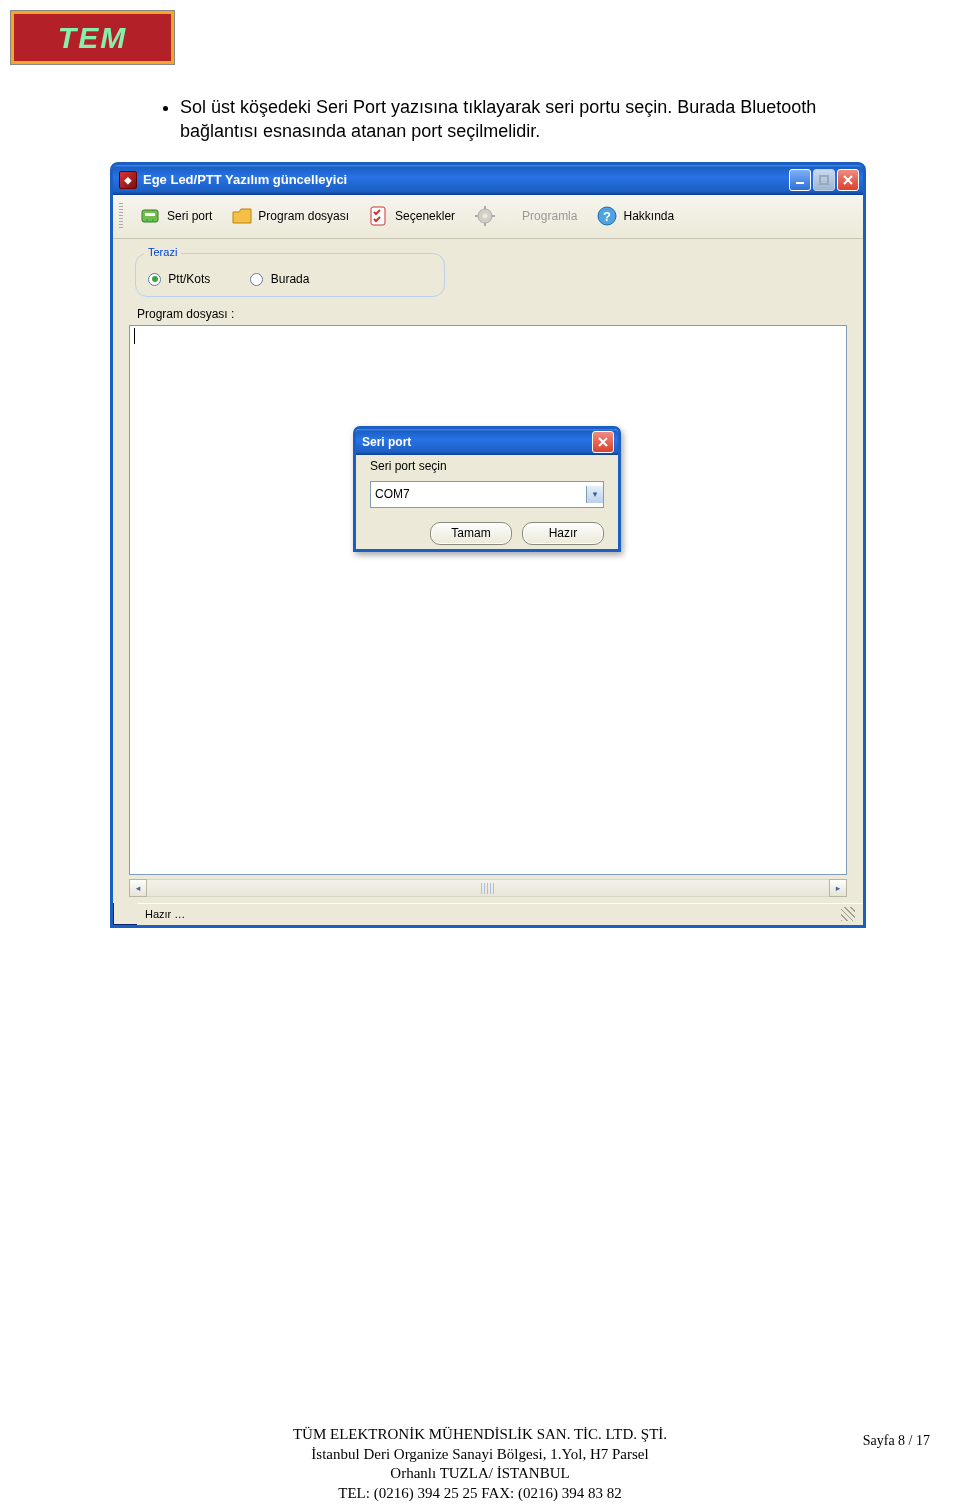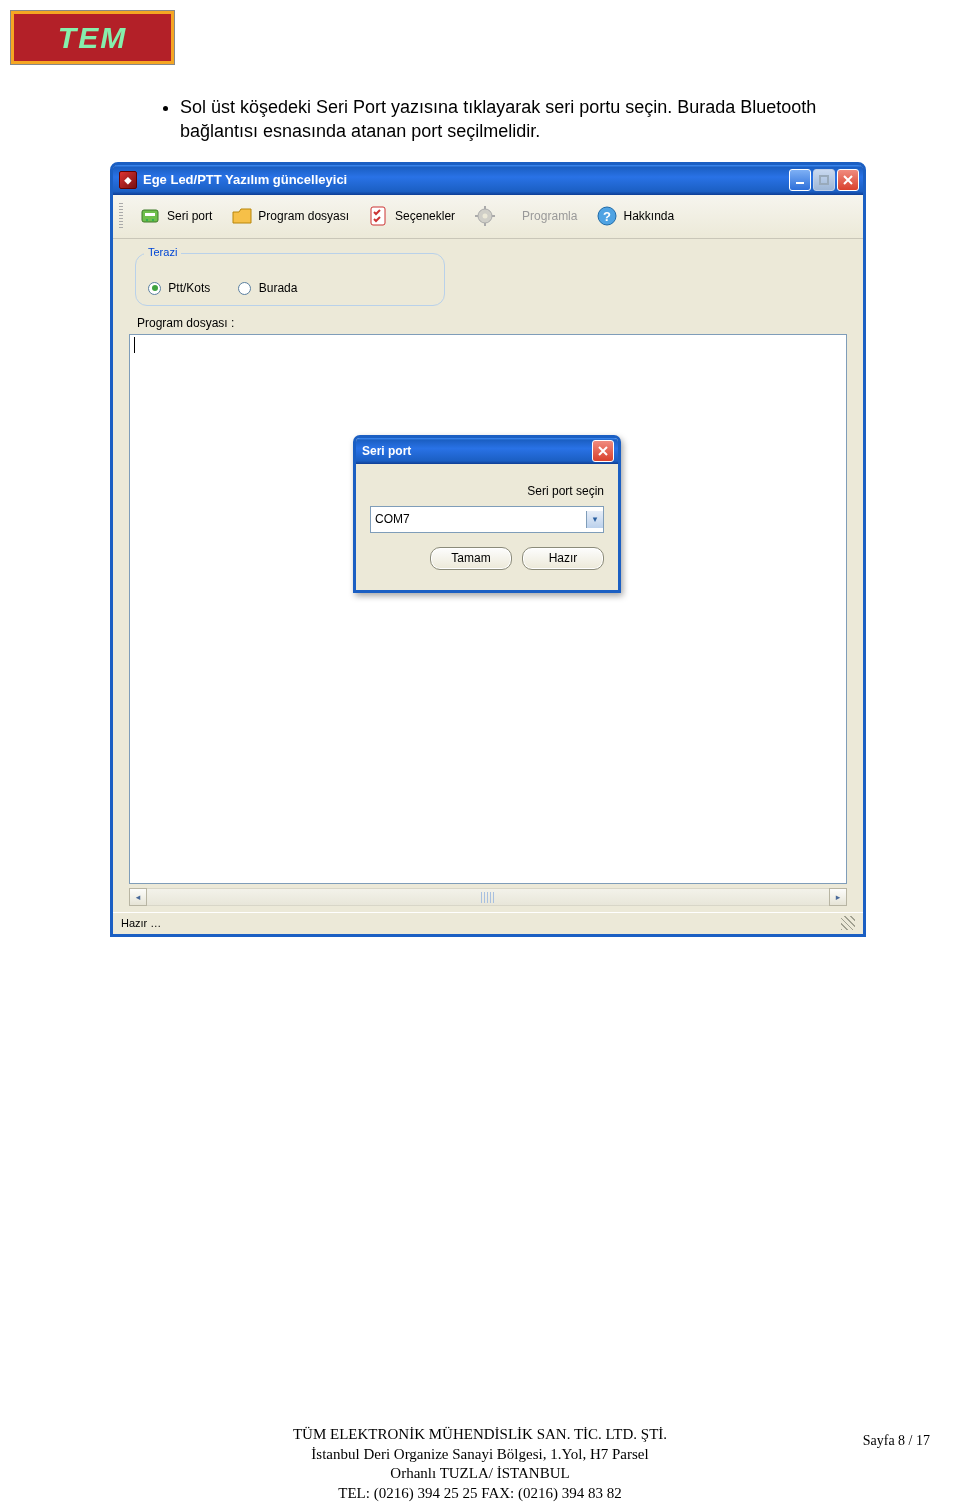--- a/index.html
+++ b/index.html
@@ -97,21 +97,21 @@
     margin: 4px 0 10px 12px;
     width: 310px;
     position: relative;
     background: #ece9d8;
   }
   .groupbox-title {
     position: absolute; top: -8px; left: 8px;
     background: #ece9d8; padding: 0 4px;
     color: #0046d5; font-size: 11px;
   }
-  .radio-row { display:flex; gap:28px; align-items:center; margin-top:19px;}
+  .radio-row { display:flex; gap:40px; align-items:center; margin-top:10px;}
   .radio { width:13px;height:13px;border:1px solid #5a7fa0;border-radius:50%;background:#fff;display:inline-flex;align-items:center;justify-content:center;margin-right:4px;vertical-align:middle;}
   .radio.checked::after{content:"";width:6px;height:6px;border-radius:50%;background:#3fa33f;}
   .label-row { margin: 6px 0 4px 14px; }
 
   .textarea-box {
     margin: 4px 6px 4px 6px;
     background:#fff;
     border:1px solid #7f9db9;
     height: 550px;
     position: relative;
@@ -128,36 +128,37 @@
   .sb-track { flex:1; background: linear-gradient(to bottom,#f3f2ea,#e8e6d9); border-top:1px solid #d8d6c8;border-bottom:1px solid #d8d6c8; position:relative;}
   .sb-grip{position:absolute;left:50%;top:3px;transform:translateX(-50%);width:14px;height:11px;background:repeating-linear-gradient(to right,#a8c0e0 0 1px,transparent 1px 3px);}
 
   .statusbar {
     height: 22px;
     background: #ece9d8;
     border-top: 1px solid #fff;
     display:flex; align-items:center; padding: 0 8px;
     font-family: Tahoma, sans-serif; font-size: 11px;
     justify-content: space-between;
+    margin-left: 24px;
   }
   .resize-grip { width:14px;height:14px;background:repeating-linear-gradient(45deg,#a0a090 0 1px,transparent 1px 4px);}
 
   
   .dialog {
     position: absolute;
     left: 333px; top: 370px;
     width: 268px;
     background: #ece9d8;
     border: 3px solid #1b5fc3;
     border-radius: 7px 7px 0 0;
     box-shadow: 2px 3px 6px rgba(0,0,0,0.35);
     font-family: Tahoma, sans-serif;
   }
   .dialog .xp-titlebar { border-radius: 4px 4px 0 0; height:26px; font-size:12px;}
-  .dialog-body { padding: 20px 14px; text-align: right; }
+  .dialog-body { padding: 4px 14px; }
   .dlg-label { font-size: 12px; margin-bottom: 8px; }
   .combo {
     width: 100%; height: 27px;
     border: 1px solid #7f9db9; background:#fff;
     display:flex; align-items:center; font-size:12px;
     padding: 0 0 0 4px;
   }
   .combo-btn { width:17px;height:17px;margin-left:auto;background:linear-gradient(to bottom,#e7eef8,#bcd1ec);border-left:1px solid #7f9db9;display:flex;align-items:center;justify-content:center;font-size:9px;color:#2a5fa0;}
   .dlg-buttons { display:flex; gap:10px; justify-content:flex-end; margin-top:14px;}
   .xp-btn {

